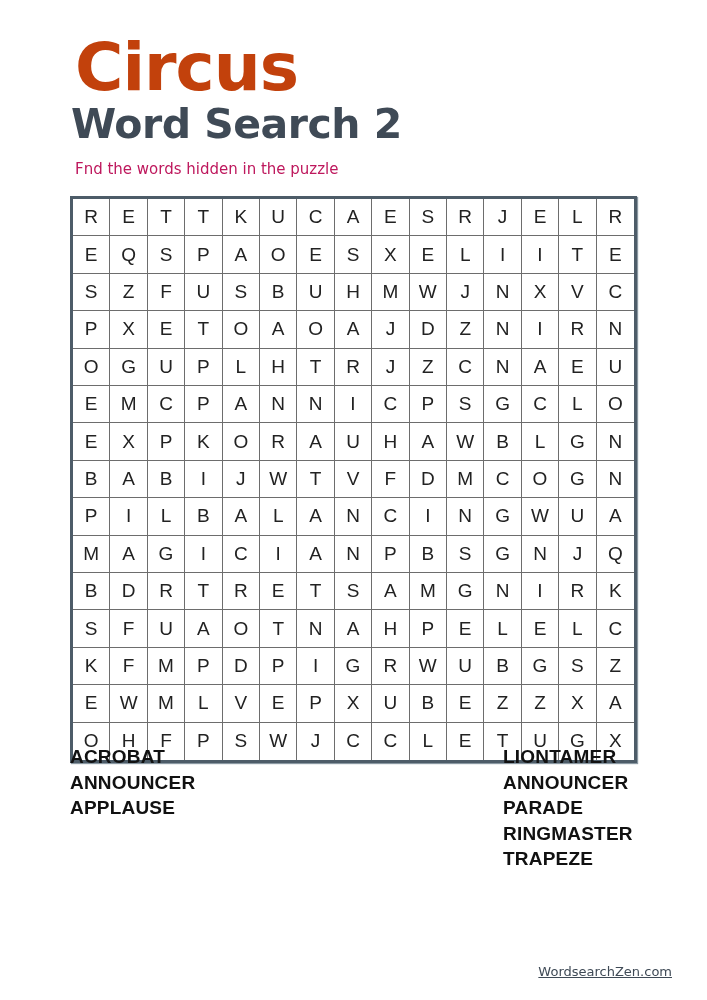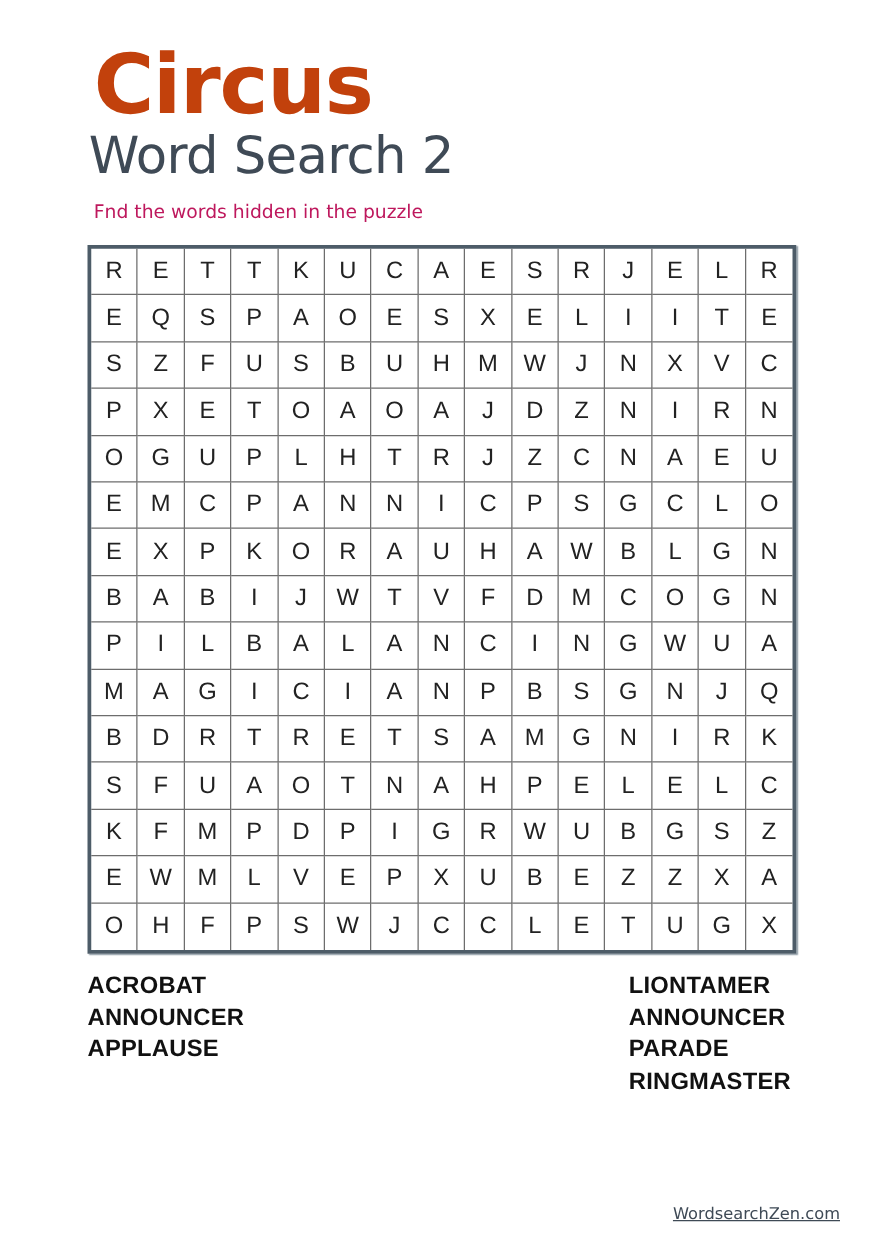--- a/index.html
+++ b/index.html
@@ -4,21 +4,21 @@
 <style>
   html, body { margin: 0; padding: 0; background: #ffffff; }
   body { width: 707px; height: 1000px; position: relative; overflow: hidden; font-family: "DejaVu Sans", sans-serif; }
   .title-main {
     position: absolute; left: 70px; top: 30px;
     font-family: "DejaVu Sans", sans-serif; font-size: 66px; font-weight: 700;
     color: #c2410c; letter-spacing: -1px; line-height: 1; margin: 5px;
   }
   .title-sub {
     position: absolute; left: 71px; top: 104px;
-    font-family: "DejaVu Sans", sans-serif; font-size: 41px; font-weight: 400;
+    font-family: "DejaVu Sans", sans-serif; font-size: 41px; font-weight: 700;
     color: #3f4a56; letter-spacing: -0.5px; line-height: 1; margin: 0;
   }
   .instructions {
     position: absolute; left: 75px; top: 160px;
     font-family: "DejaVu Sans", sans-serif; font-size: 15px; color: #be185d;
   }
   .grid-wrap {
     position: absolute; left: 70px; top: 196px;
     width: 561px; height: 561px;
     border: 3px solid #4d5c68;
@@ -33,21 +33,21 @@
   }
   .cell {
     display: flex; align-items: center; justify-content: center;
     font-family: "Liberation Sans", sans-serif; font-size: 19px; color: #222222;
     border-right: 1px solid #6d6d6d; border-bottom: 1px solid #6d6d6d;
     box-sizing: border-box;
   }
   .cell.last-col { border-right: none; }
   .cell.last-row { border-bottom: none; }
   .wordlist {
-    position: absolute; top: 776px; left: 0; width: 643px; height: 130px;
+    position: absolute; top: 744px; left: 0; width: 643px; height: 130px;
   }
   .wcol { position: absolute; top: 0; }
   .wcol.c0 { left: 70px; }
   .wcol.c1 { left: 289px; }
   .wcol.c2 { left: 503px; }
   .word {
     font-family: "Liberation Sans", sans-serif; font-weight: 700; font-size: 19px;
     color: #111111; height: 25.5px; line-height: 25.5px; letter-spacing: 0.2px;
   }
   .footer-link {
@@ -297,16 +297,17 @@
   <div class="wcol c0">
     <div class="word">ACROBAT</div>
     <div class="word">ANNOUNCER</div>
     <div class="word">APPLAUSE</div>
   </div>
   <div class="wcol c2">
     <div class="word">LIONTAMER</div>
     <div class="word">ANNOUNCER</div>
     <div class="word">PARADE</div>
     <div class="word">RINGMASTER</div>
+    <div class="word">TRAPEZE</div>
   </div>
 </div>
 
 <a class="footer-link">WordsearchZen.com</a>
 
 </body></html>

